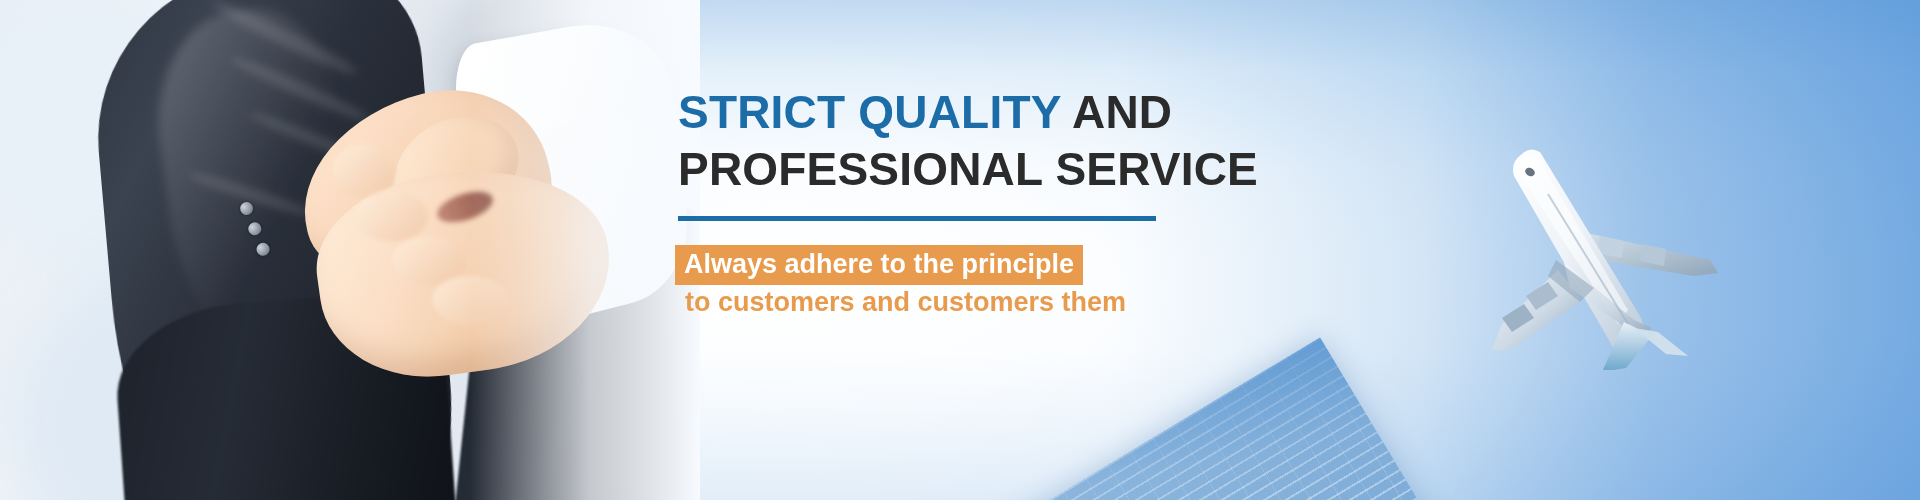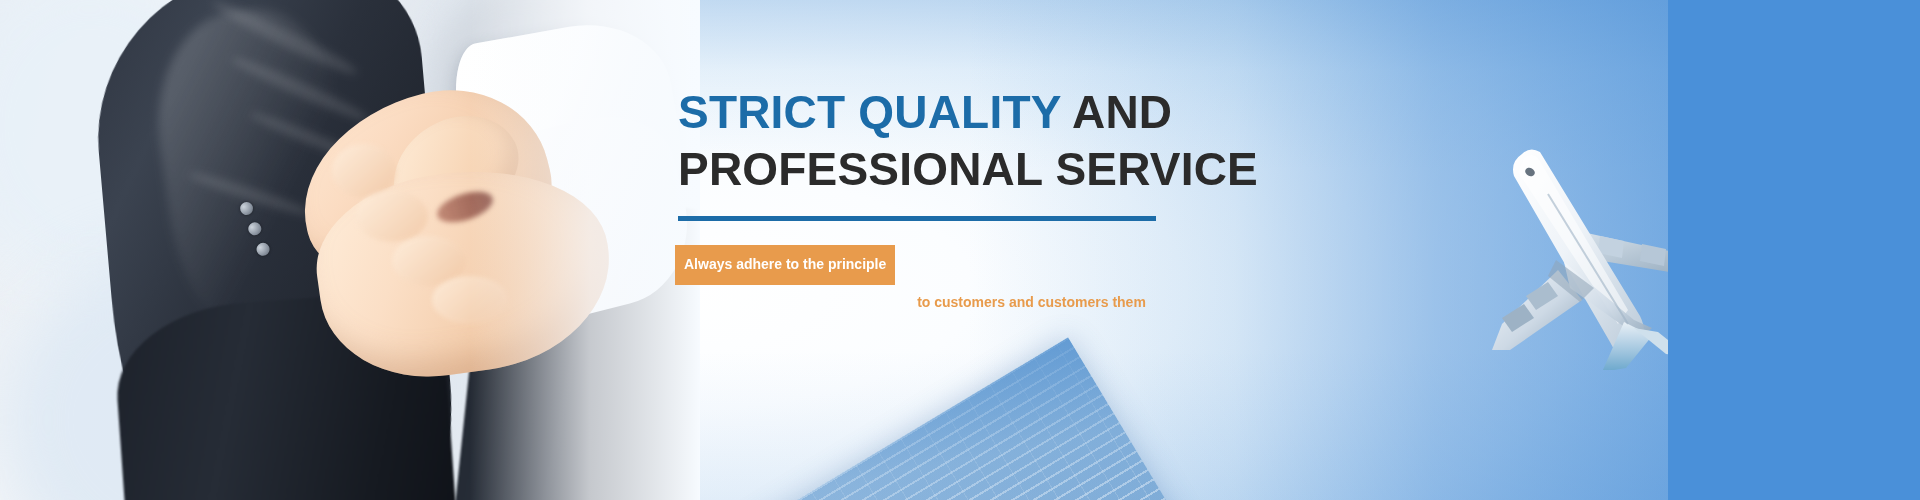--- a/index.html
+++ b/index.html
@@ -4,21 +4,21 @@
 <style>
   html,body{margin:0;padding:0;}
   body{
     width:1920px;height:500px;overflow:hidden;
     font-family:"Liberation Sans", sans-serif;
     background:#4a90d9;
   }
 
   .banner{
     position:relative;
-    width:1668px;height:500px;
+    width:1920px;height:500px;
     overflow:hidden;
     background:#4a90d9;
   }
 
   
   .sky-base{
     position:absolute;inset:0;
     background:
       radial-gradient(115% 150% at 40% 58%,
         #ffffff 0%,
@@ -224,26 +224,25 @@
   .rule{
     margin-top:18px;
     width:478px;height:5px;
     background:#1c6ca8;
   }
 
   .sub{
     margin-top:24px;
   }
   .sub-line{
-    font-size:14px;
+    font-size:27px;
     line-height:31px;
     font-weight:bold;
     color:#e89b4c;
     white-space:nowrap;
-    text-align:center;
   }
   .sub-line.hl{
     display:inline-block;
     background:#e89b4c;
     color:#ffffff;
     padding:4px 9px 5px 9px;
     margin-left:-3px;
   }
   .sub-line.plain{
     padding-left:7px;

